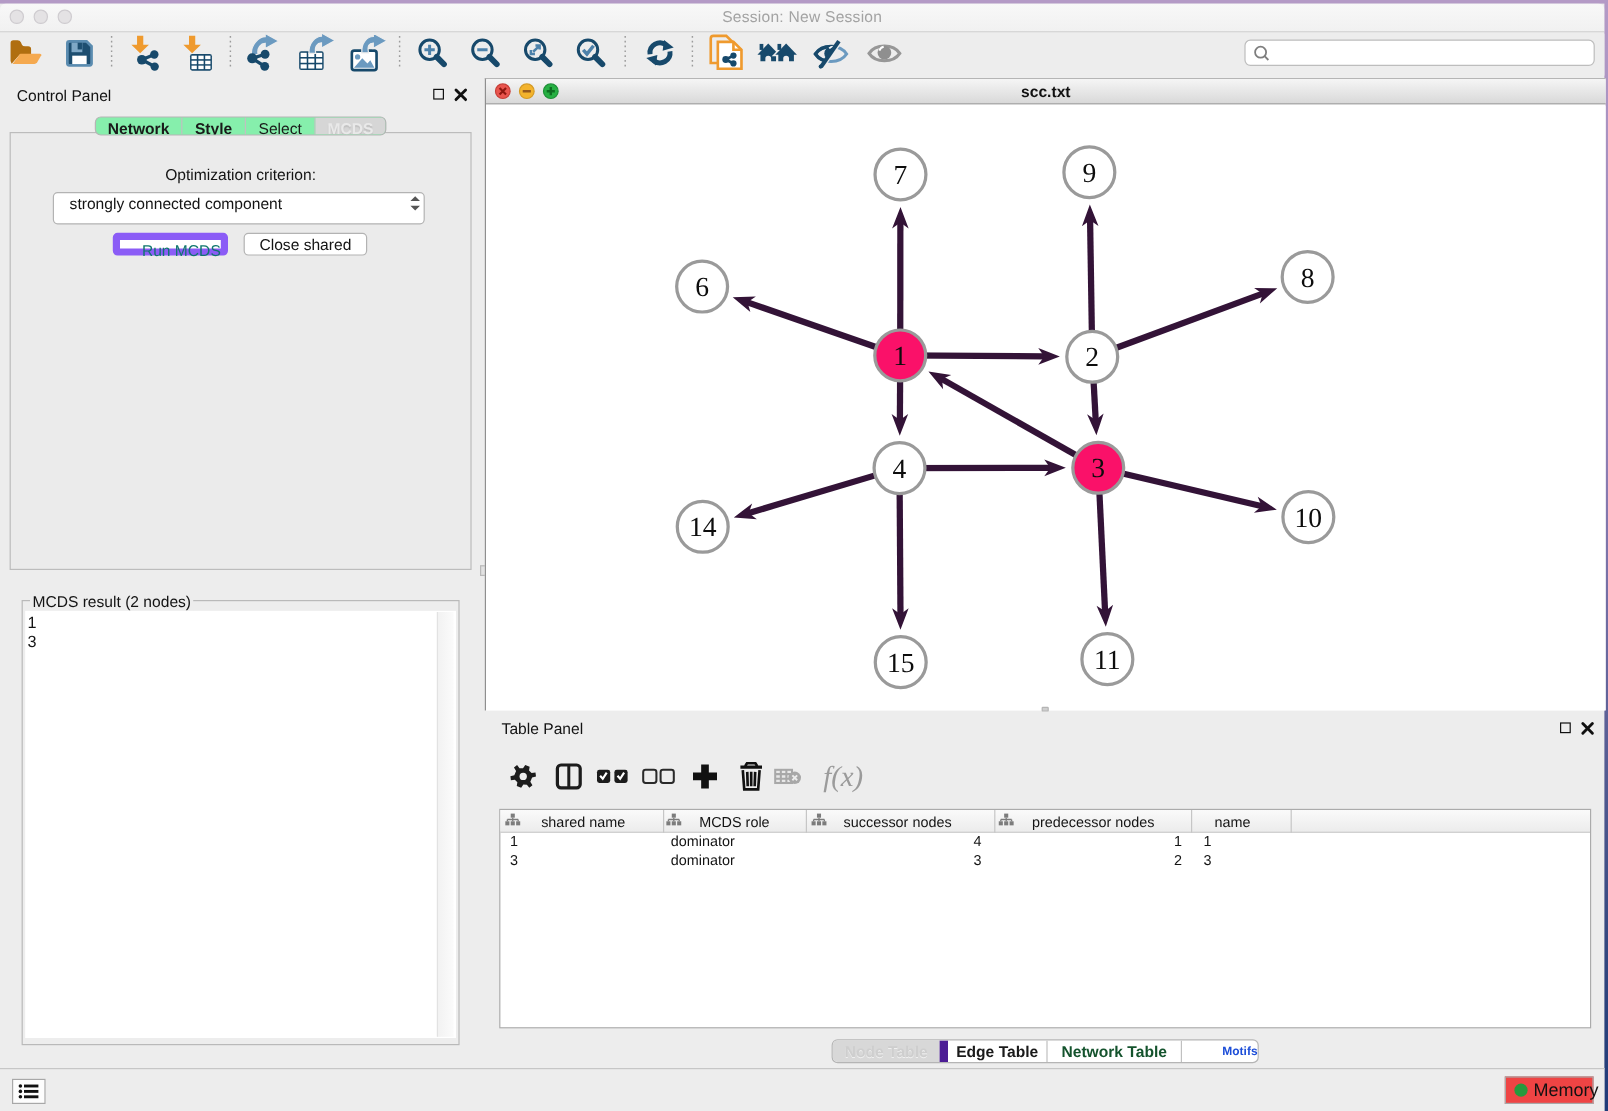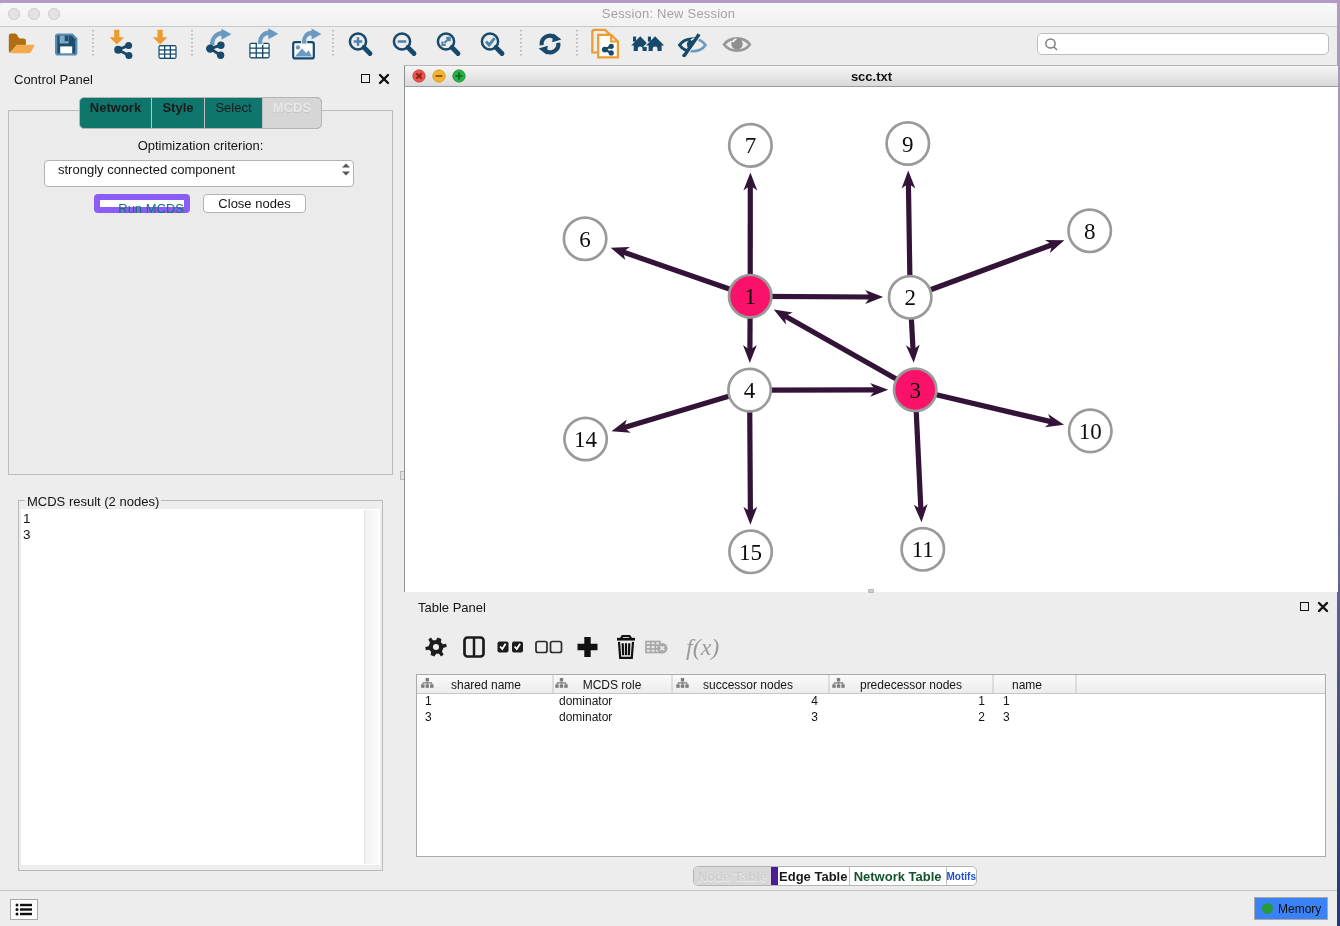--- a/index.html
+++ b/index.html
@@ -161,34 +161,34 @@
   </svg>
 
 <div class="abs" style="left:14px;top:72px;font-size:13px;color:#141414">Control Panel</div>
 <div class="abs" style="left:361px;top:74px;width:9px;height:9px;border:1.6px solid #111"></div>
 <svg class="abs" style="left:378px;top:73px" width="12" height="12" viewBox="0 0 12 12">
     <path d="M2 2 L10 10 M10 2 L2 10" stroke="#111" stroke-width="2.4" stroke-linecap="round"></path>
   </svg>
 
 <div class="abs" style="left:8px;top:110px;width:385px;height:365px;background:#ebebeb;border:1px solid #bcbcbc"></div>
 
-<div class="abs" style="left:79px;top:97px;width:243px;height:32px;border:1px solid #b5b5b5;border-radius:5px;background:#0f766e;overflow:hidden;display:flex">
+<div class="abs" style="left:79px;top:97px;width:243px;height:16px;border:1px solid #b5b5b5;border-radius:5px;background:#86efac;overflow:hidden;display:flex">
 <div style="width:72px;border-right:1px solid #c0c0c0;text-align:center;font-size:13px;font-weight:700;color:#1a1a1a;line-height:19px">Network</div>
 <div style="width:53px;border-right:1px solid #c0c0c0;text-align:center;font-size:13px;font-weight:700;color:#1a1a1a;line-height:19px">Style</div>
 <div style="width:58px;border-right:1px solid #c0c0c0;text-align:center;font-size:13px;font-weight:400;color:#1a1a1a;line-height:19px">Select</div>
 <div style="flex:1;background:#d6d6d6;text-align:center;font-size:13px;font-weight:700;color:#e9e9e9;line-height:19px;text-shadow:0 1px 1px #c0c0c0">MCDS</div>
 </div>
 
 <div class="abs" style="left:9px;top:138px;width:383px;text-align:center;font-size:13px;color:#141414">Optimization criterion:</div>
 <div class="abs" style="left:44px;top:160px;width:310px;height:27px;background:#fff;border:1px solid #b3b3b3;border-radius:4px;font-size:13px;color:#141414;line-height:18px;padding-left:13px">strongly connected component</div>
 <svg class="abs" style="left:339px;top:162px" width="14" height="15" viewBox="0 0 14 15">
     <path d="M3 5.5 L7 1.5 L11 5.5 Z M3 9.5 L7 13.5 L11 9.5 Z" fill="#555"></path>
   </svg>
 <div class="abs" style="left:94px;top:194px;width:96px;height:19px;background:#fff;border:6px solid #8b5cf6;border-radius:4px;text-align:right;font-size:13px;color:#0f766e;line-height:18px">Run MCDS</div>
-<div class="abs" style="left:203px;top:194px;width:103px;height:19px;background:#fff;border:1px solid #b3b3b3;border-radius:4px;text-align:center;font-size:13px;color:#141414;line-height:18px">Close nodes</div>
+<div class="abs" style="left:203px;top:194px;width:103px;height:19px;background:#fff;border:1px solid #b3b3b3;border-radius:4px;text-align:center;font-size:13px;color:#141414;line-height:18px">Close shared</div>
 
 <div class="abs" style="left:18px;top:500px;width:365px;height:371px;border:1px solid #b9b9b9"></div>
 <div class="abs" style="left:25px;top:494px;background:#ededed;padding:0 2px;font-size:13px;color:#141414">MCDS result (2 nodes)</div>
 <div class="abs" style="left:21px;top:509px;width:359px;height:356px;background:#fff"></div>
 <div class="abs" style="left:364px;top:510px;width:14px;height:354px;background:linear-gradient(90deg,#f2f2f2,#fbfbfb);border-left:1px solid #e2e2e2"></div>
 <div class="abs" style="left:23px;top:511px;font-size:13.5px;color:#141414;line-height:16px">1<br>3</div>
 
 <div class="abs" style="left:400px;top:471px;width:8px;height:9px;background:#e2e2e2;border:1px solid #b9b9b9"></div>
 
 <div class="abs" style="left:404px;top:65px;width:934px;height:527px;border-left:1px solid #8f8f8f;border-top:1px solid #b5b5b5;background:#fff"></div>
@@ -361,33 +361,33 @@
 </div>
 <div style="position:relative;height:16px">
 <span style="position:absolute;left:9px">3</span>
       <span style="position:absolute;left:143px">dominator</span>
 <span style="position:absolute;left:256px;width:146px;text-align:right">3</span>
 <span style="position:absolute;left:423px;width:146px;text-align:right">2</span>
 <span style="position:absolute;left:587px">3</span>
 </div>
 </div>
 
-<div class="abs" style="left:693px;top:866px;width:284px;height:20px;border:1px solid #b5b5b5;border-radius:5px;background:#fff;overflow:hidden;display:flex">
+<div class="abs" style="left:693px;top:866px;width:356px;height:20px;border:1px solid #b5b5b5;border-radius:5px;background:#fff;overflow:hidden;display:flex">
 <div style="width:89px;background:#d8d8d8;text-align:center;font-size:13px;font-weight:700;color:#cecece;line-height:19px;text-shadow:0 1px 0 #f0f0f0">Node Table</div>
 <div style="width:90px;border-right:1px solid #c0c0c0;border-left:7px solid #4c1d95;text-align:center;font-size:13px;font-weight:700;color:#1a1a1a;line-height:19px">Edge Table</div>
 <div style="width:112px;border-right:1px solid #c0c0c0;text-align:center;font-size:13px;font-weight:700;color:#14532d;line-height:19px">Network Table</div>
 <div style="flex:1;text-align:right;font-size:10px;font-weight:700;color:#1d4ed8;line-height:19px">Motifs</div>
 </div>
 
 <div class="abs" style="left:0;top:890px;width:1337px;height:36px;background:#ededed;border-top:1px solid #c6c6c6"></div>
 <div class="abs" style="left:10px;top:899px;width:28px;height:21px;background:#fdfdfd;border:1px solid #a8a8a8"></div>
 <svg class="abs" style="left:15px;top:903px" width="18" height="13" viewBox="0 0 18 13">
 <g fill="#111">
       <circle cx="2" cy="2" r="1.5"></circle>
       <circle cx="2" cy="6.5" r="1.5"></circle>
       <circle cx="2" cy="11" r="1.5"></circle>
 <rect x="5" y="0.8" width="12" height="2.4"></rect>
       <rect x="5" y="5.3" width="12" height="2.4"></rect>
       <rect x="5" y="9.8" width="12" height="2.4"></rect>
     </g>
 </svg>
-<div class="abs" style="left:1254px;top:897px;width:74px;height:23px;background:#3b82f6;border:1px solid #a8a8a8;font-size:12px;color:#111;line-height:22px;padding-left:23px">Memory</div>
+<div class="abs" style="left:1254px;top:897px;width:74px;height:23px;background:#ef4444;border:1px solid #a8a8a8;font-size:15px;color:#111;line-height:22px;padding-left:23px">Memory</div>
 <div class="abs" style="left:1262px;top:903px;width:11px;height:11px;border-radius:50%;background:#279a3d"></div>
 
 </body></html>

